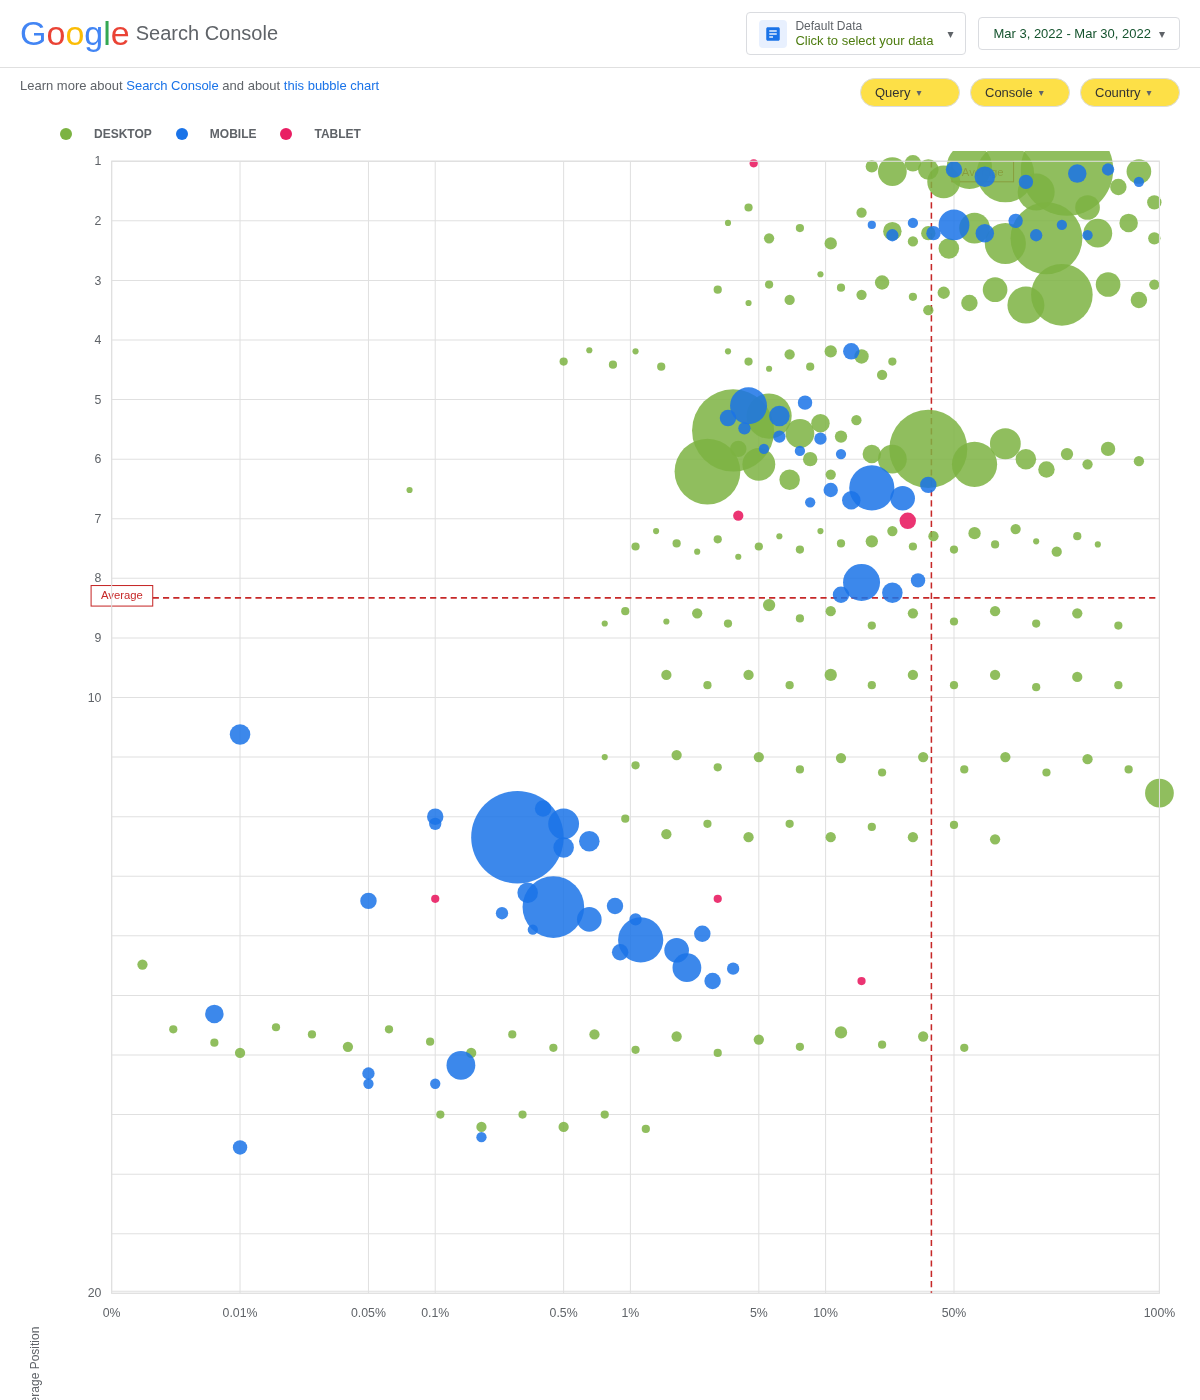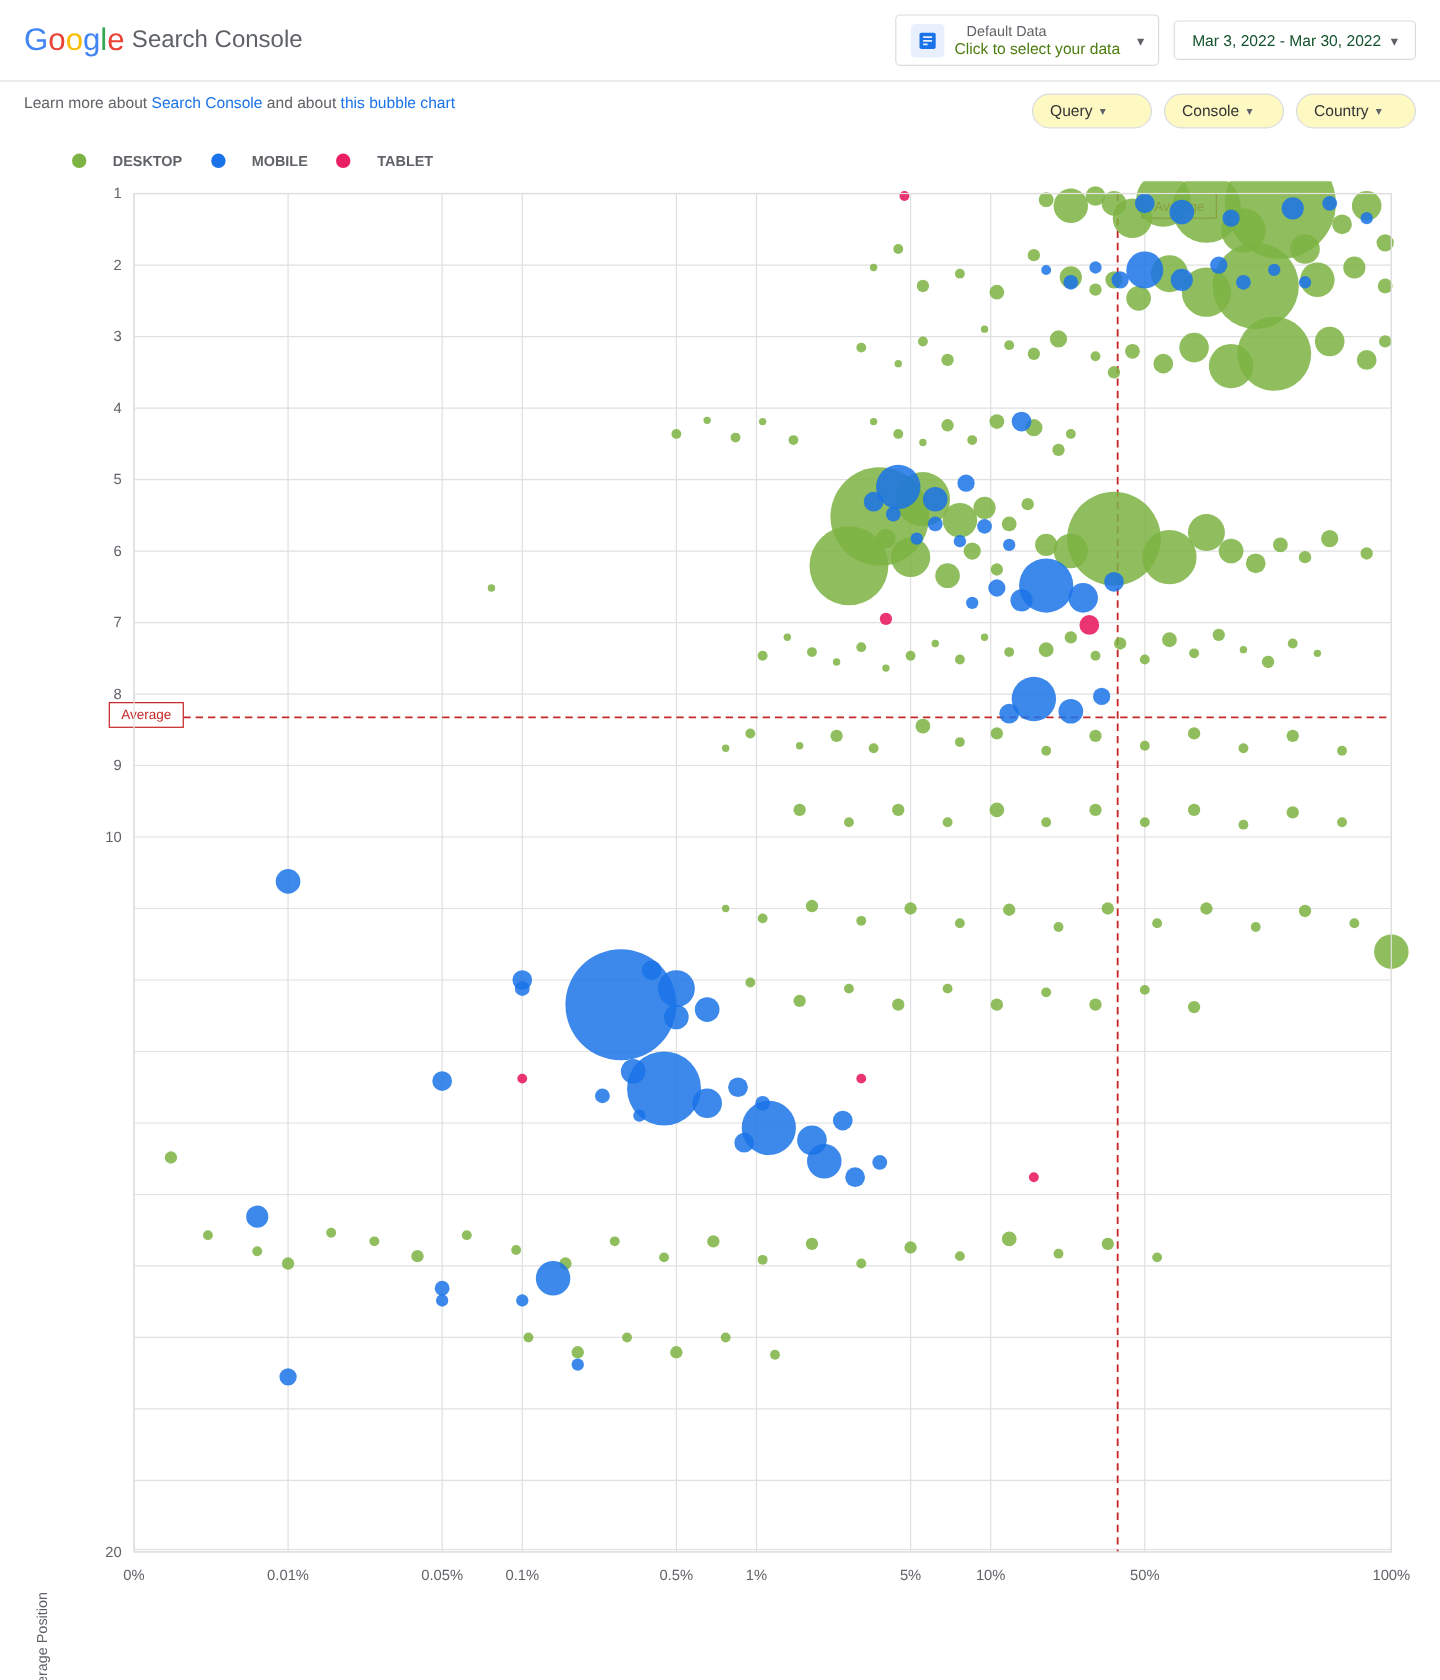--- a/index.html
+++ b/index.html
@@ -1,49 +1,49 @@
 <!DOCTYPE html>
 <html><head>
   <meta charset="utf-8">
   <style>
     * { box-sizing: border-box; margin: 0; padding: 0; }
     body { font-family: Arial, sans-serif; background: #fff; color: #333; width: 1200px; min-height: 1400px; }
 
     
     .header { display: flex; align-items: center; justify-content: space-between; padding: 12px 20px; border-bottom: 1px solid #e0e0e0; }
     .logo { display: flex; align-items: center; gap: 0; }
-    .logo-google { font-size: 26px; font-weight: 400; }
+    .logo-google { font-size: 34px; font-weight: 400; }
     .logo-g { color: #4285F4; }
     .logo-o1 { color: #EA4335; }
     .logo-o2 { color: #FBBC04; }
     .logo-g2 { color: #4285F4; }
     .logo-l { color: #34A853; }
     .logo-e { color: #EA4335; }
     .logo-search-console { font-size: 20px; color: #5f6368; margin-left: 6px; }
 
     .header-controls { display: flex; align-items: center; gap: 12px; }
 
     .data-selector { display: flex; align-items: center; border: 1px solid #dadce0; border-radius: 4px; padding: 6px 12px; cursor: pointer; gap: 8px; min-width: 220px; }
     .data-selector-icon { width: 28px; height: 28px; background: #e8f0fe; border-radius: 4px; display: flex; align-items: center; justify-content: center; font-size: 14px; }
     .data-selector-text { flex: 1; }
-    .data-selector-title { font-size: 12px; color: #5f6368; margin-left: 10px; }
+    .data-selector-title { font-size: 12px; color: #5f6368; }
     .data-selector-subtitle { font-size: 13px; color: #4d7c0f; }
     .data-selector-arrow { color: #5f6368; font-size: 12px; }
 
     .date-selector { display: flex; align-items: center; border: 1px solid #dadce0; border-radius: 4px; padding: 8px 14px; cursor: pointer; gap: 8px; }
     .date-selector-text { font-size: 13px; color: #14532d; }
     .date-selector-arrow { color: #5f6368; font-size: 12px; }
 
     
     .sub-header { display: flex; justify-content: space-between; padding: 10px 20px; }
     .learn-text { font-size: 13px; color: #5f6368; }
     .learn-text a { color: #1a73e8; text-decoration: none; }
 
     .filter-controls { display: flex; gap: 10px; }
-    .filter-btn { display: flex; align-items: center; border: 1px solid #dadce0; border-radius: 20px; padding: 6px 14px; cursor: pointer; gap: 6px; font-size: 13px; color: #333; background: #fef9c3; min-width: 100px; }
+    .filter-btn { display: flex; align-items: center; border: 1px solid #dadce0; border-radius: 20px; padding: 6px 14px; cursor: pointer; gap: 6px; font-size: 13px; color: #333; background: #fde047; min-width: 100px; }
     .filter-btn-arrow { color: #5f6368; font-size: 10px; }
 
     
     .legend { display: flex; align-items: center; gap: 24px; padding: 10px 60px; }
     .legend-item { display: flex; align-items: center; gap: 22px; font-size: 12px; color: #5f6368; font-weight: 600; }
     .legend-dot { width: 12px; height: 12px; border-radius: 50%; }
 
     
     .chart-container { position: relative; margin: 0 20px; }
     .chart-wrapper { display: flex; }

